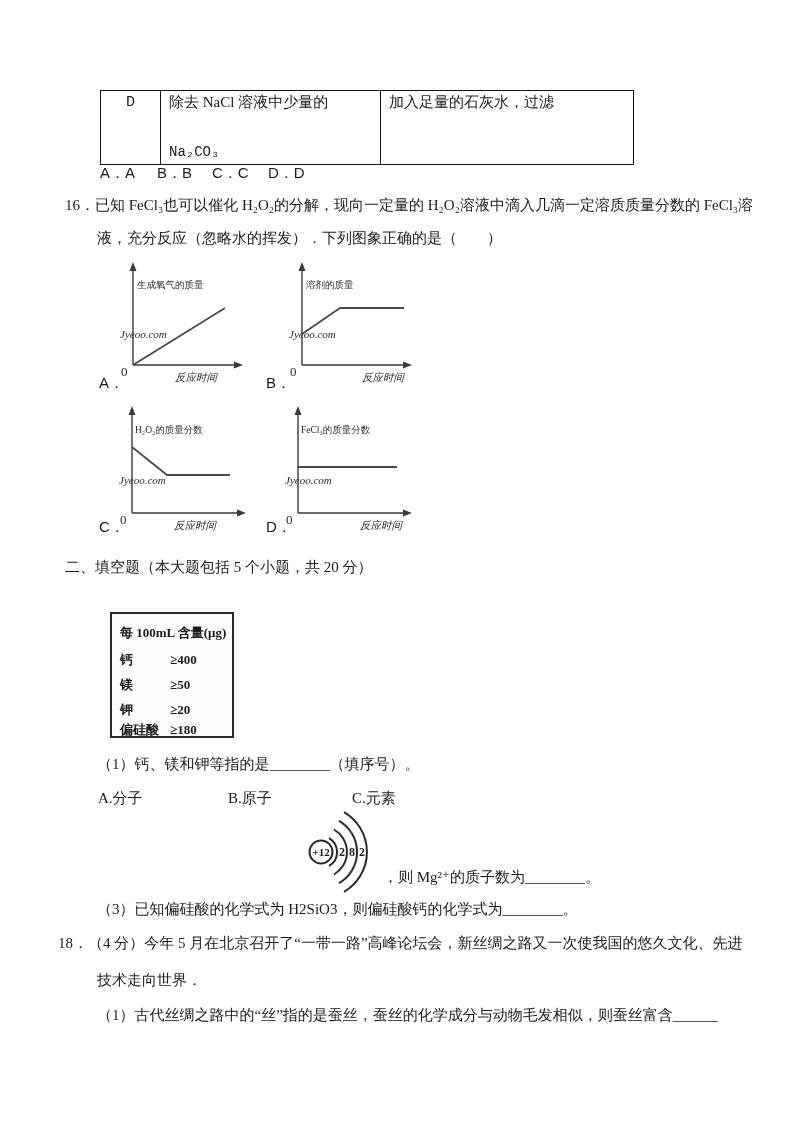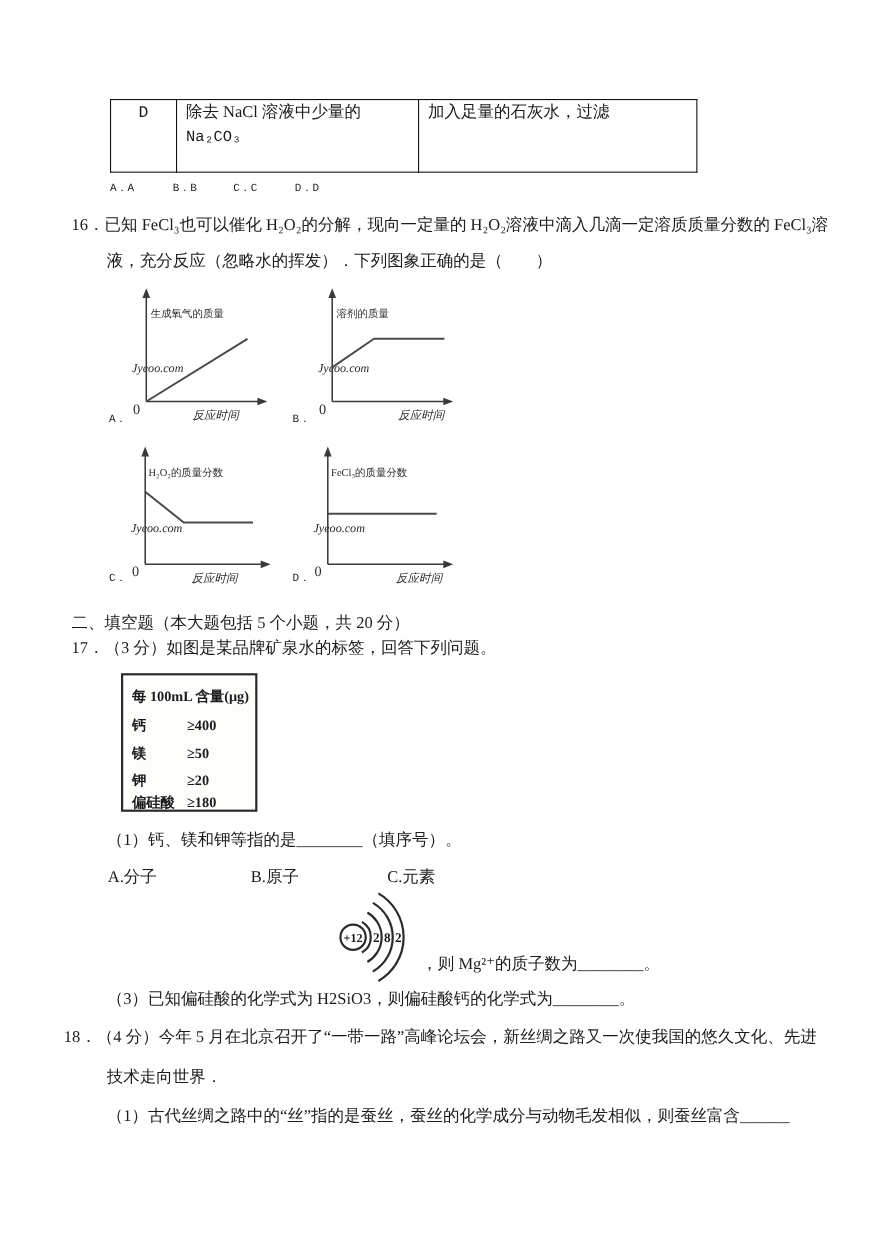--- a/index.html
+++ b/index.html
@@ -9,33 +9,33 @@
     color:#1b1b1b;font-size:15px;overflow:hidden;
   }
   .abs{position:absolute;white-space:nowrap;line-height:18px;}
   
   .t15{position:absolute;left:100px;top:90px;width:483px;height:67px;
        border-collapse:collapse;table-layout:fixed;}
   .t15 td{border:1px solid #151515;vertical-align:top;padding:3px 8px;font-size:15px;line-height:17px;}
   .t15 .c1{width:43px;text-align:center;font-family:"Liberation Mono","DejaVu Sans Mono",monospace;}
   .t15 .c2{width:203px;}
   .t15 .c3{width:236px;}
-  .t15 .gap{margin-top:6px;}
+  .t15 .gap{margin-top:33px;}
   .mono{font-family:"Liberation Mono","DejaVu Sans Mono",monospace;font-size:14px;}
   
   .graph{position:absolute;}
   .graph .ax{stroke:#3a3a3a;stroke-width:1.4;fill:none;}
   .graph .dl{stroke:#4a4a4a;stroke-width:1.8;fill:none;stroke-linejoin:round;}
   .graph .arrow{fill:#3a3a3a;stroke:none;}
   .graph text{fill:#2a2a2a;}
   .glabel{font-size:9.5px;}
   .gzero{font-size:13px;}
   .gxlabel{font-size:10.5px;font-style:italic;}
   .gwm{font-size:11px;font-style:italic;}
-  .optletter{font-family:Liberation Mono, monospace;font-size:10px;}
+  .optletter{font-family:Liberation Sans, sans-serif;font-size:15px;}
   
   .mlabel{
     position:absolute;left:110px;top:612px;width:124px;height:126px;
     border:2px solid #2b2b2b;box-sizing:border-box;background:#fdfdfb;
     font-weight:bold;font-size:13px;
   }
   .mlabel .hdr{position:absolute;left:8px;top:10px;white-space:nowrap;}
   .mlabel .row{position:absolute;left:8px;white-space:nowrap;}
   .mlabel .nm{display:inline-block;width:50px;}
   
@@ -116,21 +116,20 @@
     <polygon class="arrow" points="132,111 123,107.5 123,114.5"></polygon>
     <polyline class="dl" points="18,65 117,65"></polyline>
     <text class="glabel" x="21" y="31">FeCl₃的质量分数</text>
     <text class="gzero" x="6" y="122">0</text>
     <text class="gxlabel" x="80" y="127">反应时间</text>
   </svg>
   <span class="abs optletter" style="left:266px;top:518px;">D．</span>
 
   <div class="abs" style="left:65px;top:558px;">二、填空题（本大题包括 5 个小题，共 20 分）</div>
 
-  <div class="abs" style="left:65px;top:581px;">17．（3 分）如图是某品牌矿泉水的标签，回答下列问题。</div>
 
   <div class="mlabel">
     <div class="hdr">每 100mL 含量(μg)</div>
     <div class="row" style="top:37px;">
       <span class="nm">钙</span><span>≥400</span>
     </div>
     <div class="row" style="top:62px;">
       <span class="nm">镁</span><span>≥50</span>
     </div>
     <div class="row" style="top:87px;">

